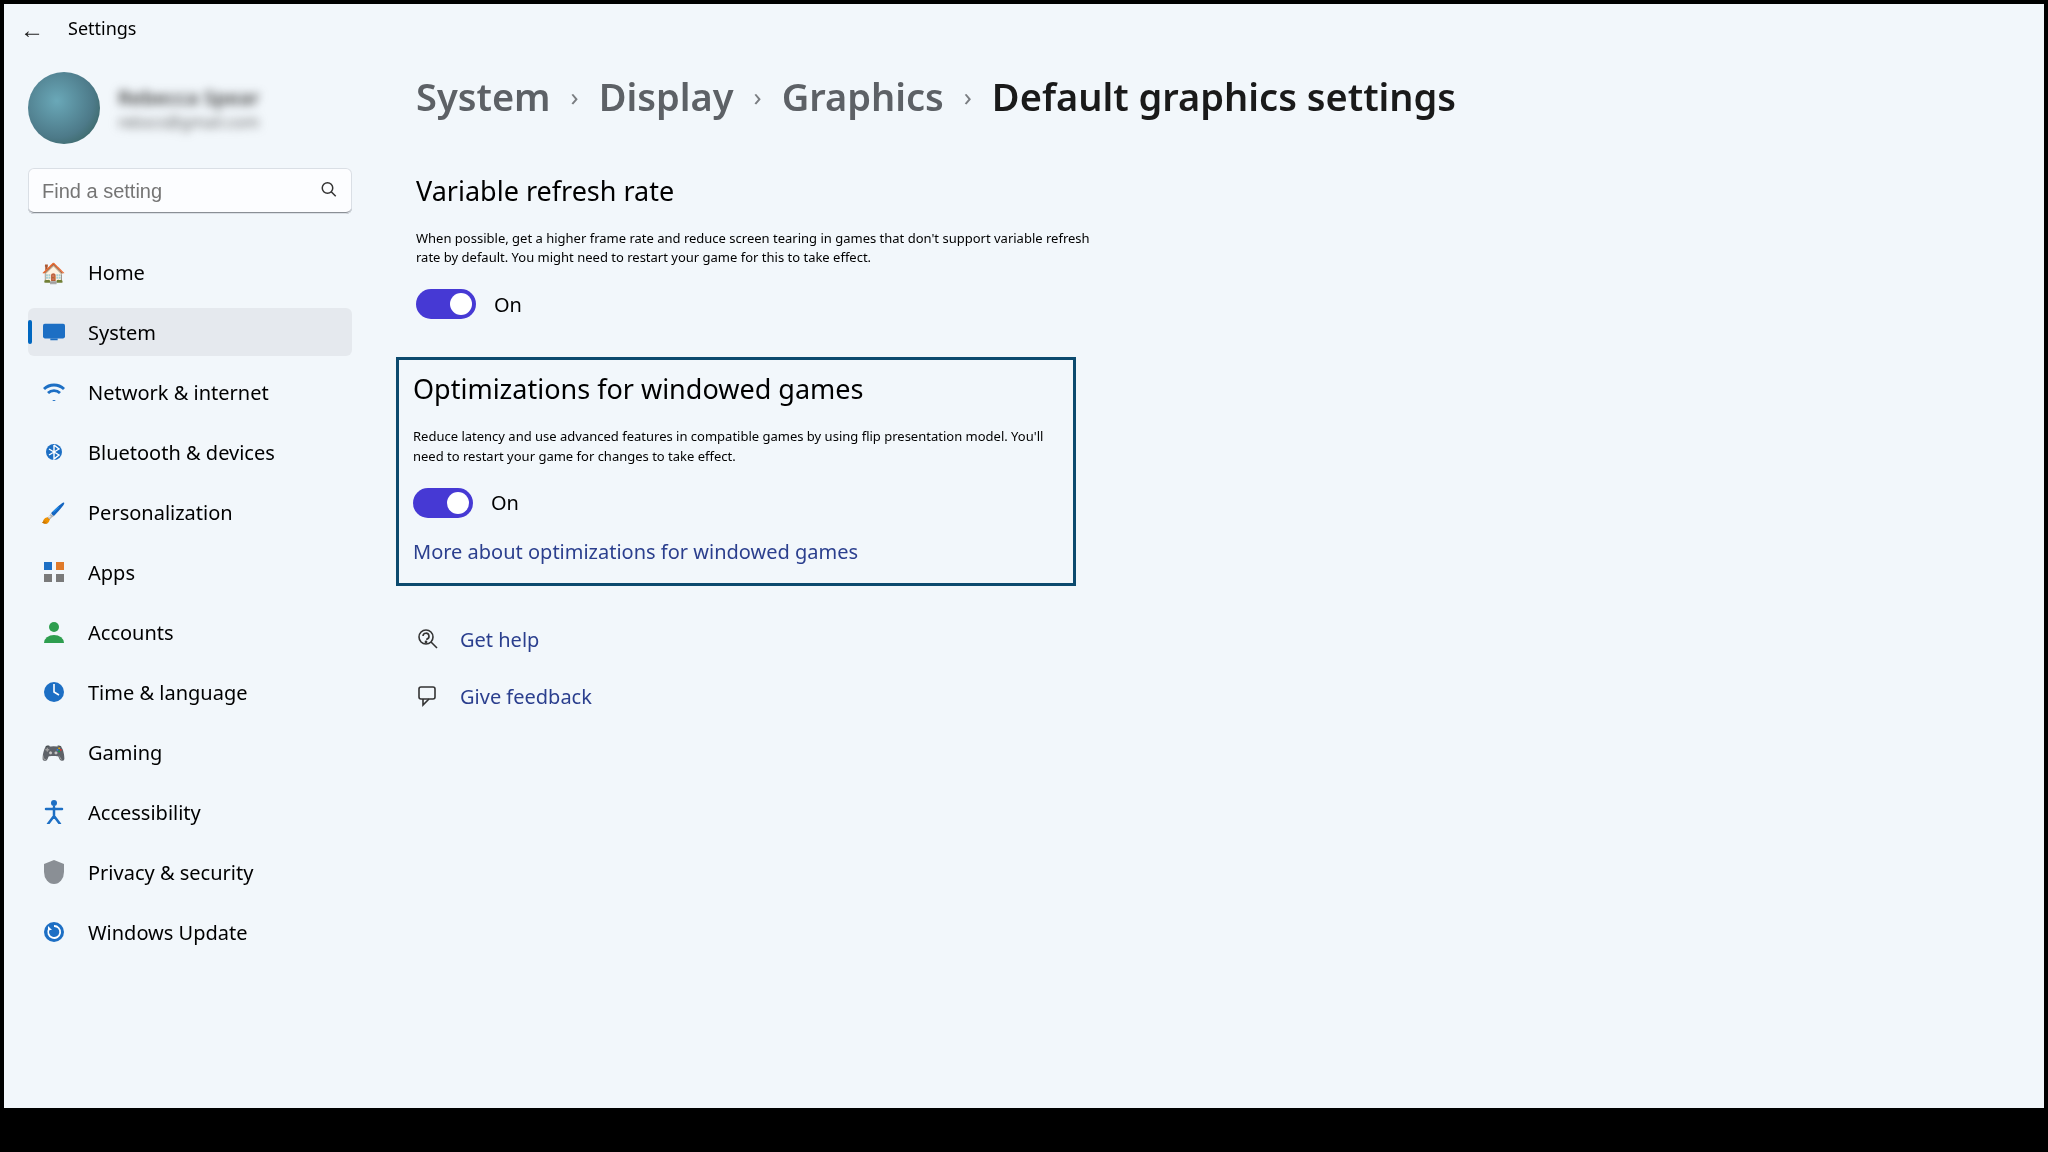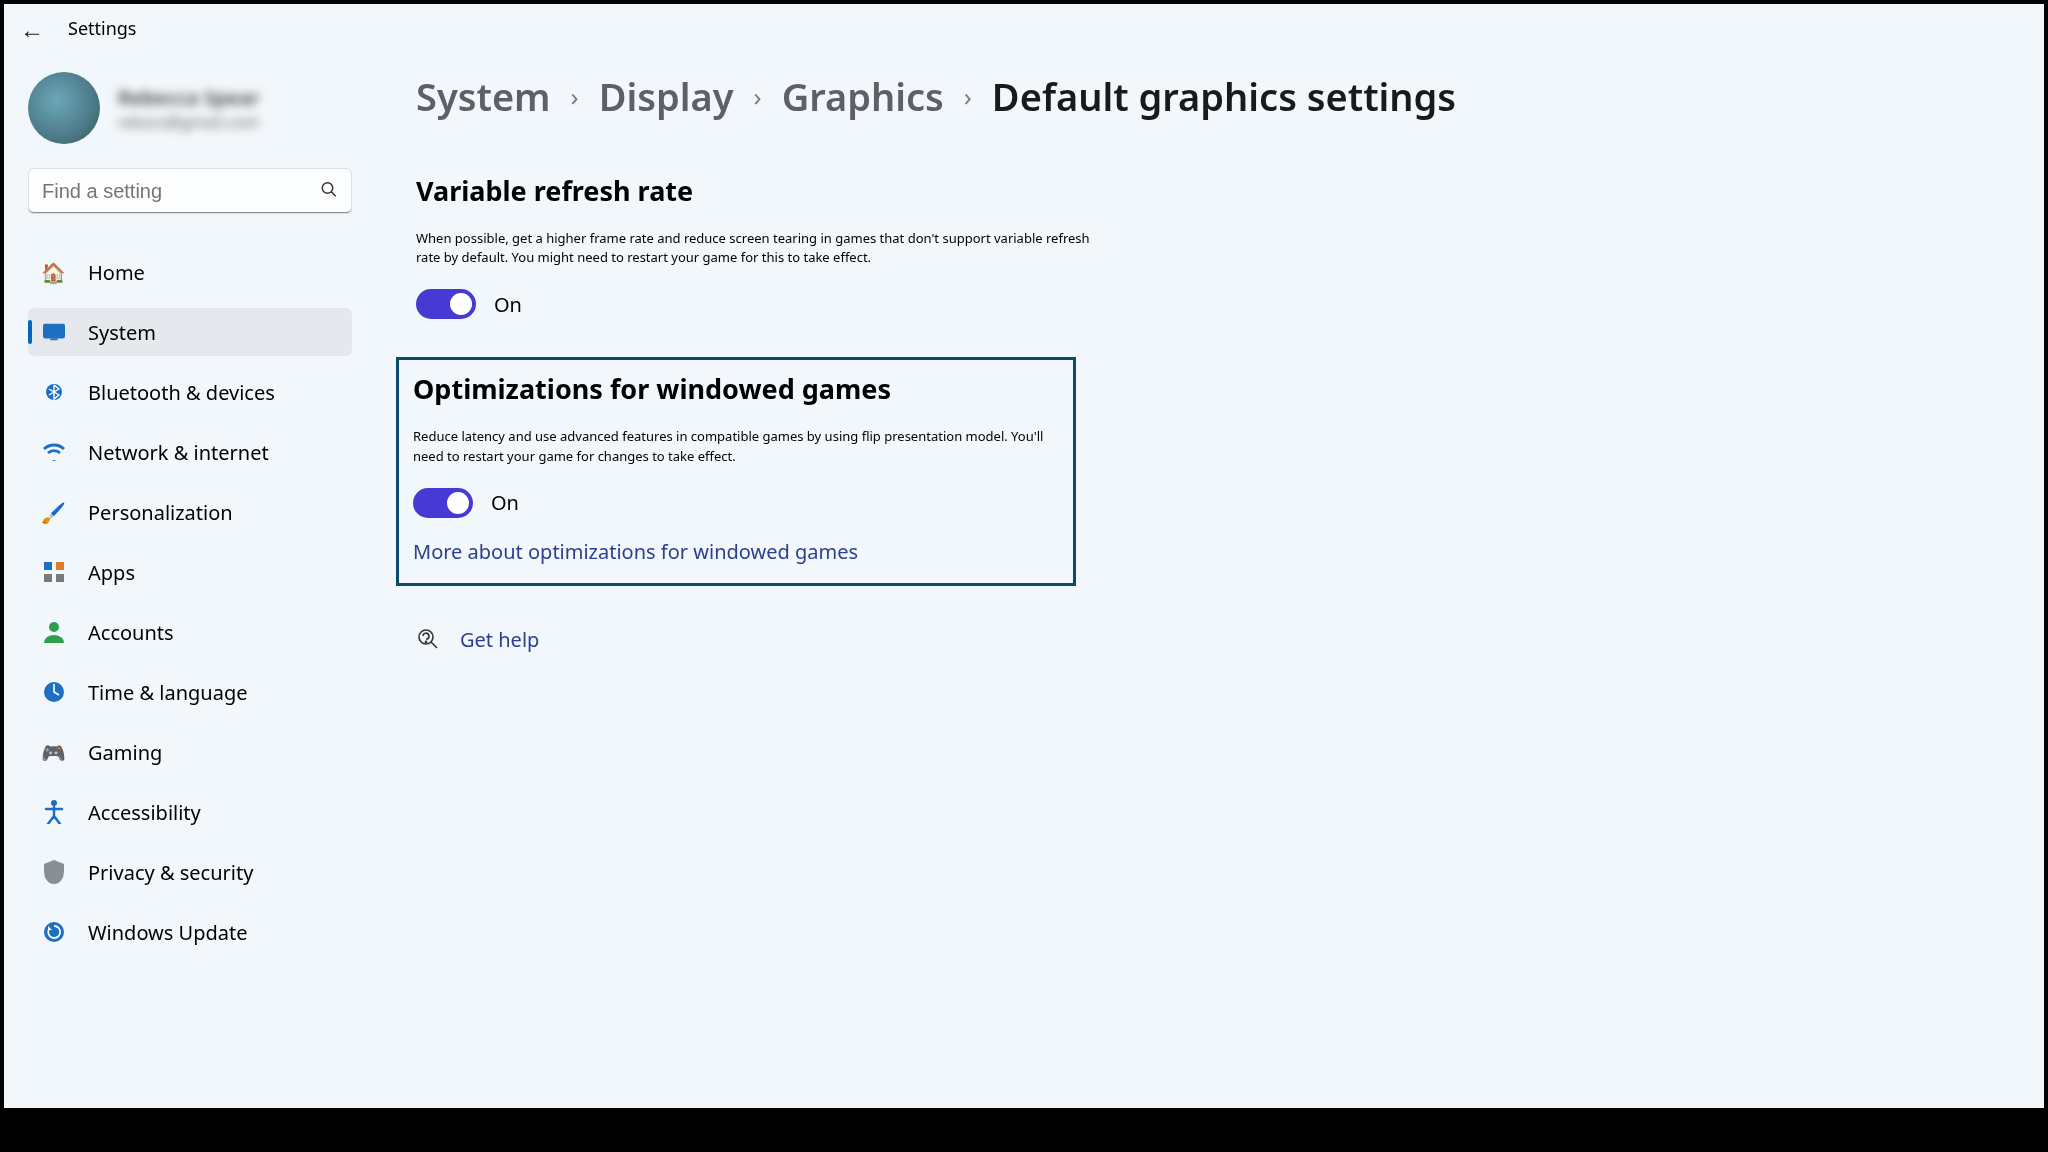--- a/index.html
+++ b/index.html
@@ -89,21 +89,21 @@
   .main { flex:1; padding:18px 40px 0 52px; }
   .breadcrumb {
     display:flex; align-items:center; gap:20px;
     font-size:38px; font-weight:600; color:#5d6166; margin-bottom:40px;
   }
   .breadcrumb .chev { font-size:26px; font-weight:400; color:#7b7e82; }
   .breadcrumb .current { color:#1a1a1a; }
   .breadcrumb .crumb-link { cursor:pointer; }
   .section { max-width:680px; margin-bottom:20px; padding:10px 0 18px 0; }
   .section.highlight { border:3px solid #0c4a6e; padding:10px 14px 18px 14px; margin-left:-20px; }
-  .section h2 { font-size:27px; font-weight:700; margin-bottom:20px; }
+  .section h2 { font-size:27px; font-weight:400; margin-bottom:20px; }
   .section p { font-size:13px; line-height:1.48; margin-bottom:22px; }
   .toggle-row { display:flex; align-items:center; gap:18px; }
   .toggle {
     width:60px; height:30px; border-radius:16px; background:#4639d4;
     position:relative; cursor:pointer;
   }
   .toggle .thumb { position:absolute; right:4px; top:4px; width:22px; height:22px; border-radius:50%; background:#fff; }
   .toggle-label { font-size:20px; }
   .link { color:#2b3f8e; font-size:20px; cursor:pointer; margin-top:20px; display:inline-block; }
   .helplinks { margin-top:40px; display:flex; flex-direction:column; gap:30px; }
@@ -151,35 +151,35 @@
         <li class="nav-item active">
           <span class="nav-icon ic-system">
             <svg width="22" height="18" viewBox="0 0 24 18">
                 <rect x="0" y="0" width="24" height="16" rx="2"></rect>
                 <rect x="8" y="16" width="8" height="2"></rect>
               </svg>
           </span>
           <span>System</span>
         </li>
         <li class="nav-item">
+          <span class="nav-icon ic-net">
+            <svg width="22" height="18" viewBox="0 0 22 18" fill="#1d6fc4">
+                <path d="M11 17 a2 2 0 1 0 0.001 0 M4 9 a10 10 0 0 1 14 0 l-2 2 a7 7 0 0 0 -10 0 z M0 5 a16 16 0 0 1 22 0 l-2 2 a13 13 0 0 0 -18 0 z"></path>
+              </svg>
+          </span>
+          <span>Network &amp; internet</span>
+        </li>
+        <li class="nav-item">
           <span class="nav-icon ic-bt">
             <svg width="16" height="22" viewBox="0 0 16 22">
                 <circle cx="8" cy="11" r="8" fill="#1d6fc4"></circle>
                 <path d="M8 4 L8 18 L13 14 L3 8 M8 4 L13 8 L3 14" stroke="#fff" stroke-width="1.4" fill="none"></path>
               </svg>
           </span>
           <span>Bluetooth &amp; devices</span>
-        </li>
-        <li class="nav-item">
-          <span class="nav-icon ic-net">
-            <svg width="22" height="18" viewBox="0 0 22 18" fill="#1d6fc4">
-                <path d="M11 17 a2 2 0 1 0 0.001 0 M4 9 a10 10 0 0 1 14 0 l-2 2 a7 7 0 0 0 -10 0 z M0 5 a16 16 0 0 1 22 0 l-2 2 a13 13 0 0 0 -18 0 z"></path>
-              </svg>
-          </span>
-          <span>Network &amp; internet</span>
         </li>
         <li class="nav-item">
           <span class="nav-icon ic-pers">🖌️</span>
           <span>Personalization</span>
         </li>
         <li class="nav-item">
           <span class="nav-icon ic-apps">
             <svg width="20" height="20" viewBox="0 0 20 20">
                 <rect x="0" y="0" width="8" height="8" fill="#1d6fc4"></rect>
                 <rect x="12" y="0" width="8" height="8" fill="#e07a2a"></rect>
@@ -280,17 +280,26 @@
           <span class="icon">
             <svg width="22" height="22" viewBox="0 0 22 22" fill="none" stroke="#333" stroke-width="1.6">
                 <circle cx="9" cy="9" r="7"></circle>
                 <path d="M6 8 a3 3 0 1 1 4 3 v1"></path>
                 <circle cx="9" cy="14" r="0.6" fill="#333"></circle>
                 <line x1="14" y1="14" x2="20" y2="20"></line>
               </svg>
           </span>
           <span>Get help</span>
         </div>
+        <div class="row">
+          <span class="icon">
+            <svg width="22" height="22" viewBox="0 0 22 22" fill="none" stroke="#333" stroke-width="1.6">
+                <rect x="2" y="2" width="16" height="12" rx="2"></rect>
+                <path d="M6 14 L6 20 L12 14"></path>
+              </svg>
+          </span>
+          <span>Give feedback</span>
+        </div>
       </div>
     </main>
   </div>
 </div>
 <div class="bottom-bar"></div>
 
 </body></html>

